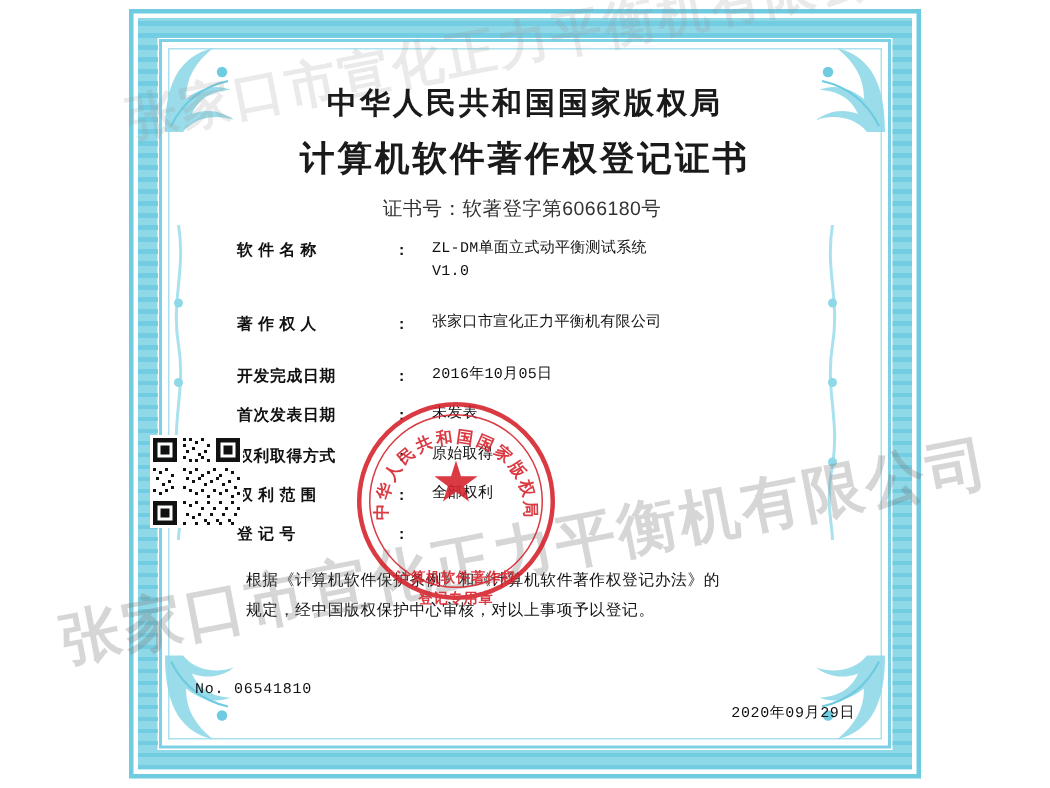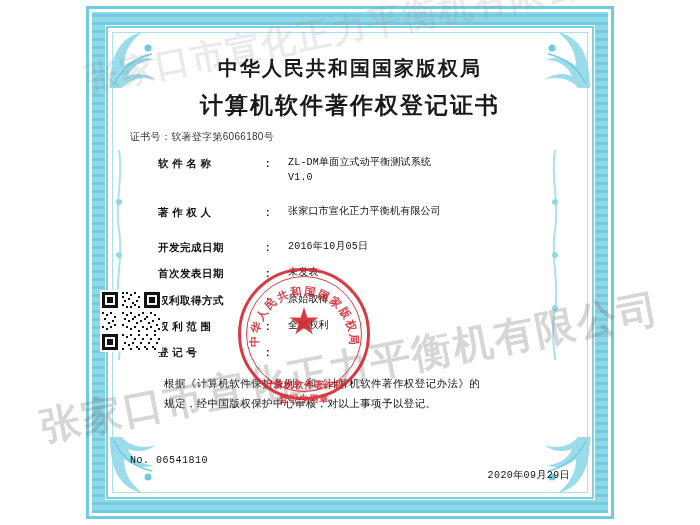--- a/index.html
+++ b/index.html
@@ -120,22 +120,22 @@
   .title-sub {
     text-align: center;
     font-family: "Liberation Serif", serif;
     font-size: 23px;
     font-weight: bold;
     letter-spacing: 2px;
     color: #1a1a1a;
     margin-top: 8px;
   }
   .cert-no {
-    text-align: left;
-    font-size: 10px;
+    text-align: center;
+    font-size: 13px;
     color: #333;
     margin-top: 9px;
     padding-right: 4px;
     letter-spacing: 0.3px;
   }
 
   .fields {
     margin-top: 12px;
     padding-left: 28px;
   }

